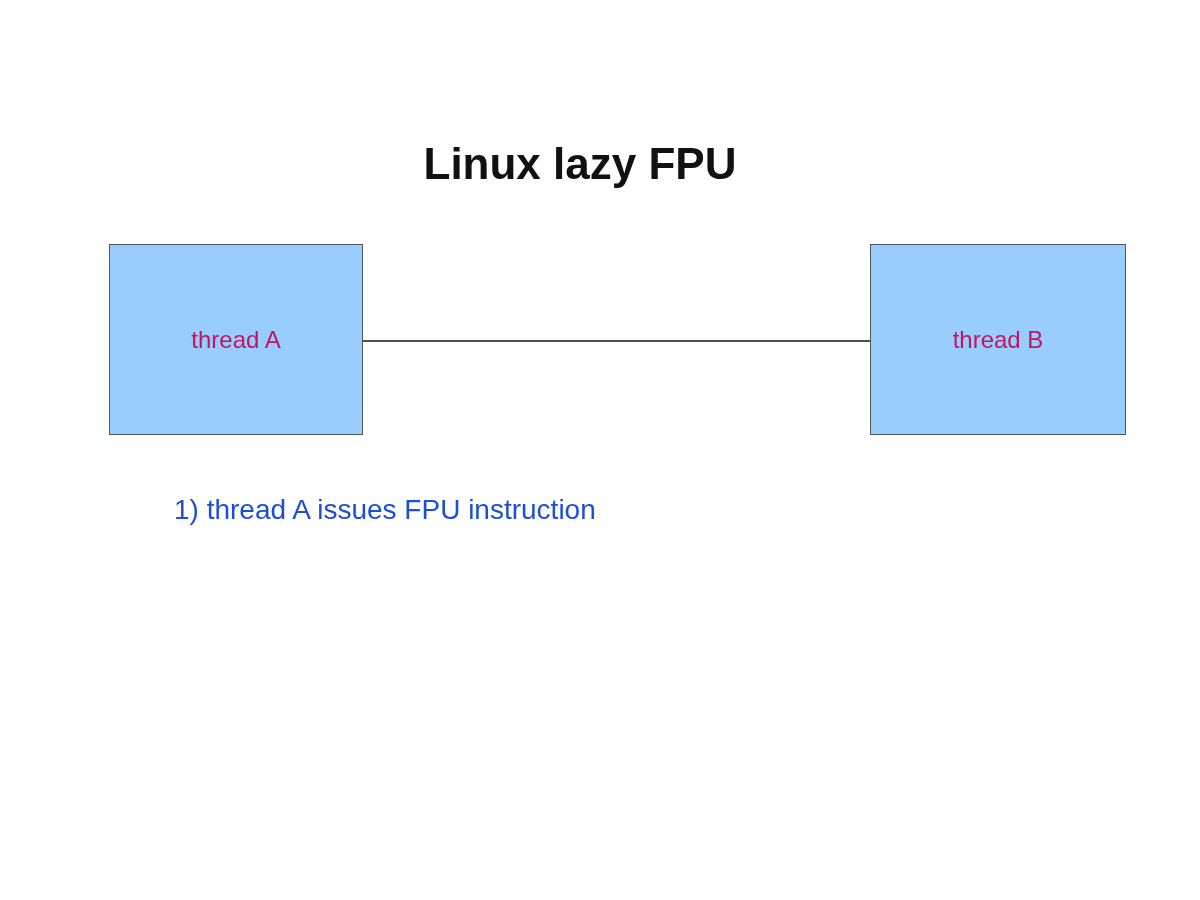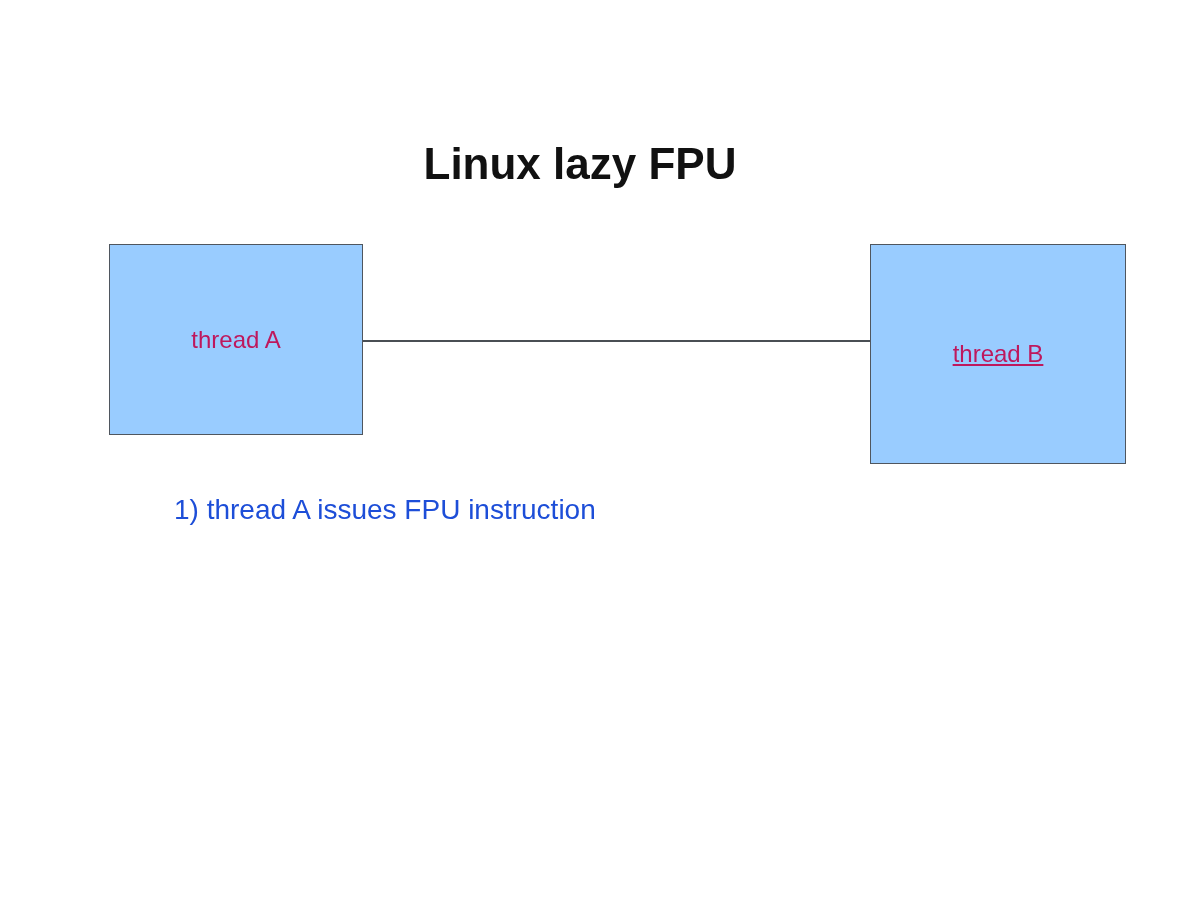--- a/index.html
+++ b/index.html
@@ -50,22 +50,21 @@
   .node-a {
     left: 109px;
     top: 244px;
     width: 254px;
     height: 191px;
   }
   .node-b {
     left: 870px;
     top: 244px;
     width: 256px;
-    height: 220px;
-    text-decoration: underline;
+    height: 191px;
   }
   .connector {
     position: absolute;
     left: 363px;
     top: 340px;
     width: 507px;
     height: 2px;
     background: #4a4f54;
   }
   .step-caption {

